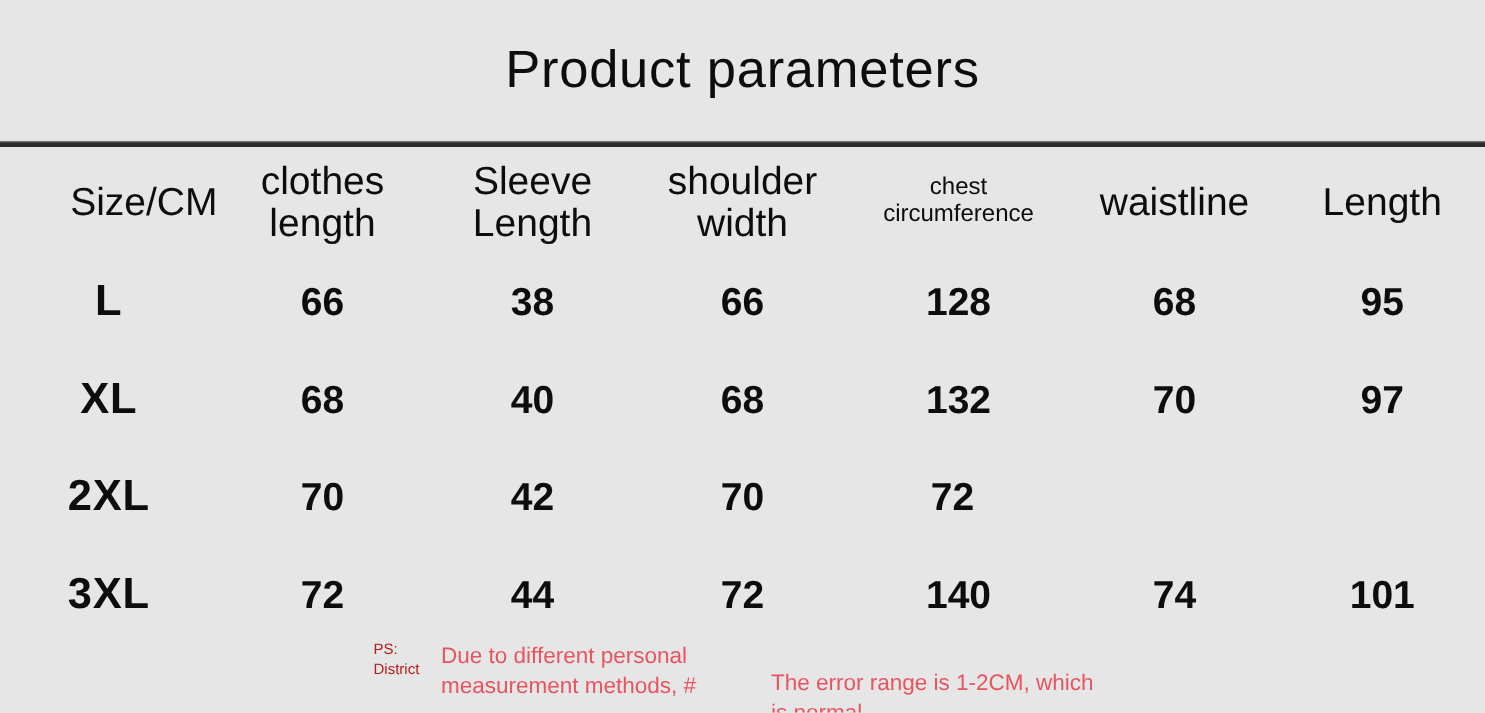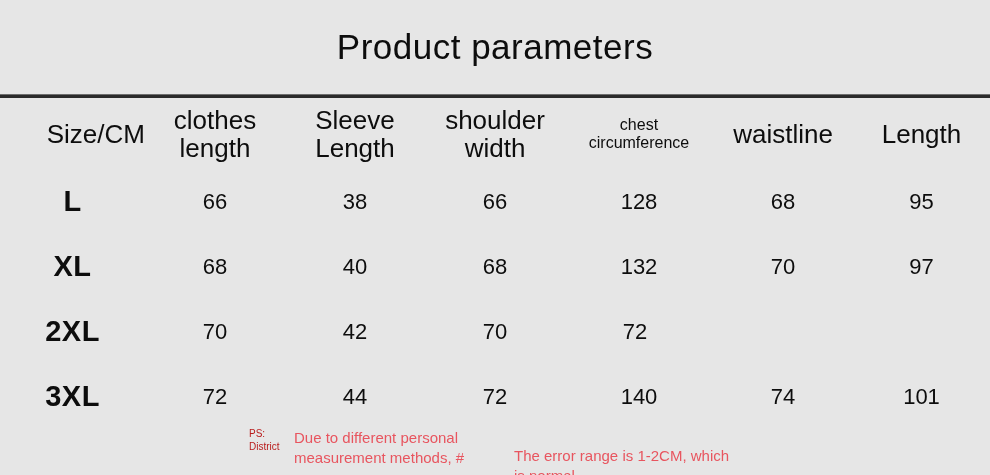--- a/index.html
+++ b/index.html
@@ -103,22 +103,22 @@
   .hdr-2line {
     display: block;
     white-space: pre-line;
   }
   .hdr-small {
     font-size: 16px !important;
     line-height: 1.12;
   }
 
   .row.data .cell {
-    font-size: 22px;
-    font-weight: 400;
+    font-size: 26px;
+    font-weight: 700;
     color: #0d0d0d;
   }
   .row.data .col-0 {
     font-weight: 700;
     font-size: 29px;
     letter-spacing: 0.5px;
   }
 
   
   .footnote {

